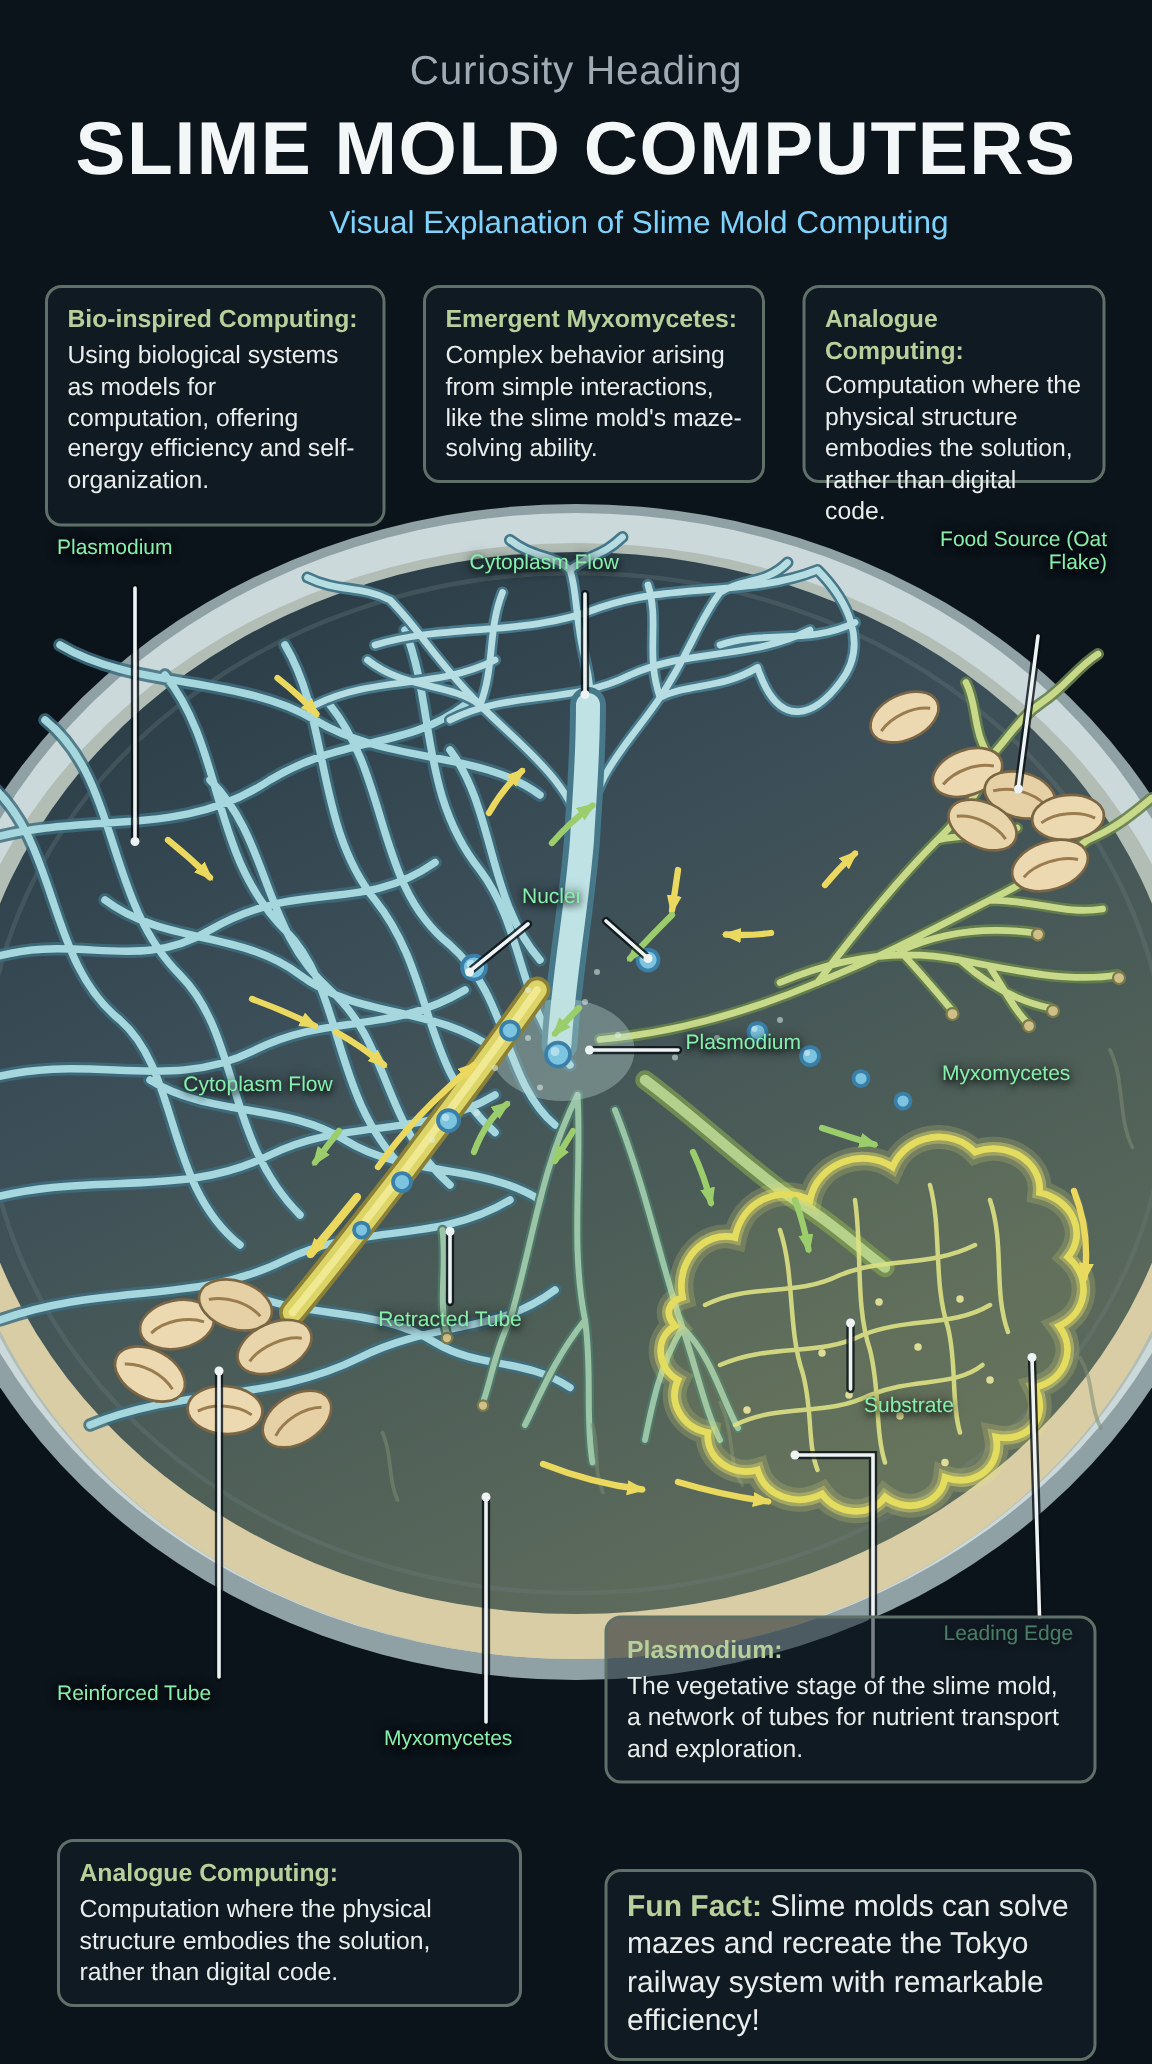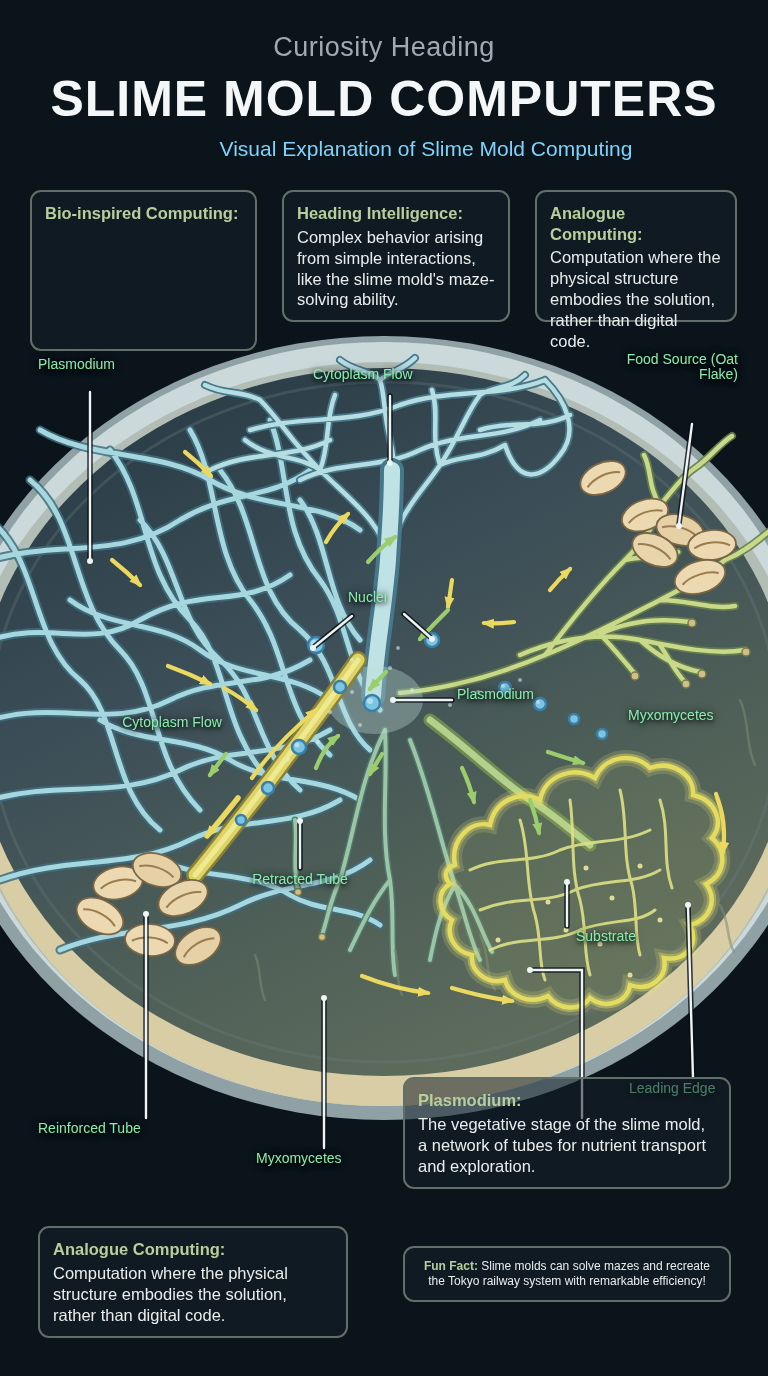--- a/index.html
+++ b/index.html
@@ -291,23 +291,24 @@
     </g>
   </g>
 </svg>
 
 <div class="abs center-text eyebrow">Curiosity Heading</div>
 <div class="abs center-text title">SLIME MOLD COMPUTERS</div>
 <div class="abs center-text subtitle">Visual Explanation of Slime Mold Computing</div>
 
 <div class="ibox" style="left:30px;top:190px;width:227px;height:161px;">
   <h3>Bio-inspired Computing:</h3>
+  <p>Using biological systems as models for computation, offering energy efficiency and self-organization.</p>
 </div>
 <div class="ibox" style="left:282px;top:190px;width:228px;height:132px;">
-  <h3>Heading Intelligence:</h3>
+  <h3>Emergent Myxomycetes:</h3>
   <p>Complex behavior arising from simple interactions, like the slime mold's maze-solving ability.</p>
 </div>
 <div class="ibox" style="left:535px;top:190px;width:202px;height:132px;">
   <h3>Analogue Computing:</h3>
   <p>Computation where the physical structure embodies the solution, rather than digital code.</p>
 </div>
 
 <div class="dlabel" style="left:38px;top:357px;">Plasmodium</div>
 <div class="dlabel" style="left:313px;top:367px;">Cytoplasm Flow</div>
 <div class="dlabel tr" style="left:598px;top:352px;width:140px;">Food Source (Oat Flake)</div>
@@ -323,17 +324,17 @@
 
 <div class="ibox" style="left:403px;top:1077px;width:328px;">
   <h3>Plasmodium:</h3>
   <p>The vegetative stage of the slime mold, a network of tubes for nutrient transport and exploration.</p>
 </div>
 <div class="ibox" style="left:38px;top:1226px;width:310px;">
   <h3>Analogue Computing:</h3>
   <p>Computation where the physical structure embodies the solution, rather than digital code.</p>
 </div>
 <div class="ibox" style="left:403px;top:1246px;width:328px;">
-  <p style="font-size:12px;text-align:center;">
+  <p style="font-size:20px;">
     <span class="inline-head">Fun Fact: </span>
     <span>Slime molds can solve mazes and recreate the Tokyo railway system with remarkable efficiency!</span>
   </p>
 </div>
 
 </body></html>

